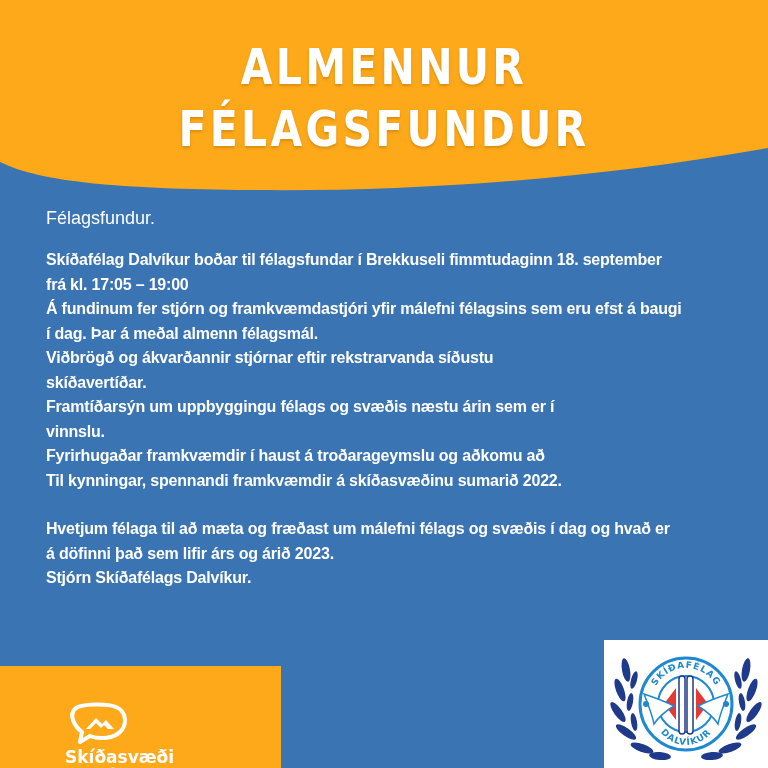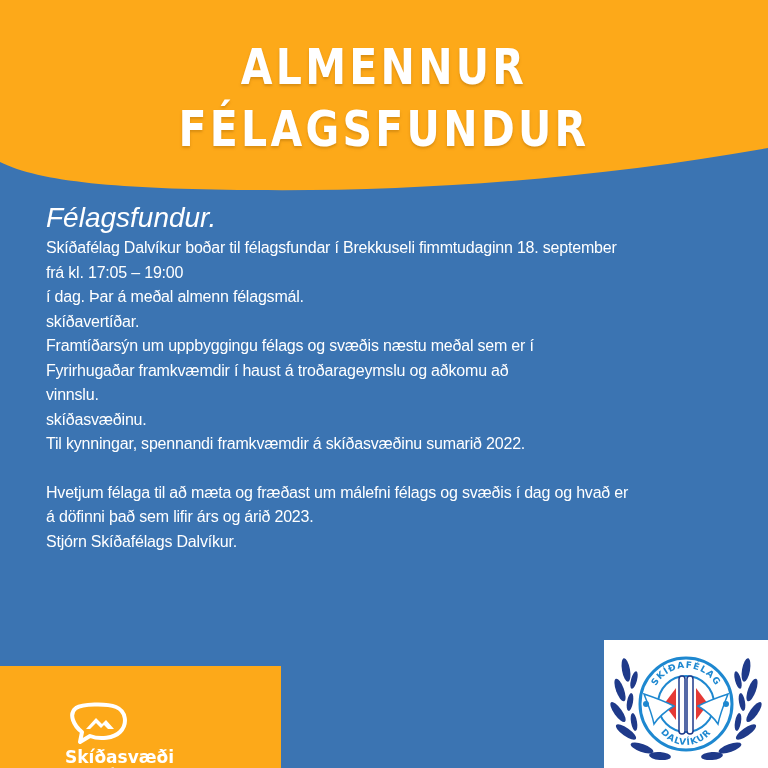--- a/index.html
+++ b/index.html
@@ -13,22 +13,22 @@
     position: absolute; left: 0; top: 36px; width: 768px; text-align: center;
     color: #ffffff; font-family: "DejaVu Sans", sans-serif; font-weight: bold;
     font-size: 50px; line-height: 62px; letter-spacing: 4px;
     text-shadow: 0 2px 3px rgba(150,90,0,0.35);
   }
   .title div { transform: scaleX(0.82); }
   .content {
     position: absolute; left: 46px; top: 204px; width: 690px;
     color: #ffffff; font-family: "Liberation Sans", sans-serif;
   }
-  .content .heading { font-size: 28px; line-height: 28px; margin-bottom: 4px; font-style: italic; }
-  .content .line { font-size: 16px; line-height: 24.5px; white-space: nowrap; letter-spacing: -0.2px; }
+  .content .heading { font-size: 18px; line-height: 28px; margin-bottom: 16px; }
+  .content .line { font-size: 16px; line-height: 24.5px; white-space: nowrap; letter-spacing: -0.2px; font-weight: bold; }
   .content .spacer { height: 24px; }
   .brand-box {
     position: absolute; left: 0; top: 666px; width: 281px; height: 102px;
     background: #fda919;
   }
   .brand-logo { position: absolute; left: 66px; top: 36px; width: 62px; height: 42px; }
   .brand-name {
     position: absolute; left: 65px; top: 82px; color: #fff;
     font-family: "DejaVu Sans", sans-serif; font-weight: bold; font-size: 17px; line-height: 19px;
   }
@@ -46,26 +46,27 @@
 
 <div class="title">
   <div>ALMENNUR</div>
   <div>FÉLAGSFUNDUR</div>
 </div>
 
 <div class="content">
   <div class="heading">Félagsfundur.</div>
   <div class="line">Skíðafélag Dalvíkur boðar til félagsfundar í Brekkuseli fimmtudaginn 18. september</div>
   <div class="line">frá kl. 17:05 – 19:00</div>
+  <div class="line">Á fundinum fer stjórn og framkvæmdastjóri yfir málefni félagsins sem eru efst á baugi</div>
   <div class="line">í dag. Þar á meðal almenn félagsmál.</div>
+  <div class="line">Viðbrögð og ákvarðannir stjórnar eftir rekstrarvanda síðustu</div>
   <div class="line">skíðavertíðar.</div>
-  <div class="line">Framtíðarsýn um uppbyggingu félags og svæðis næstu meðal sem er í</div>
+  <div class="line">Framtíðarsýn um uppbyggingu félags og svæðis næstu árin sem er í</div>
+  <div class="line">vinnslu.</div>
   <div class="line">Fyrirhugaðar framkvæmdir í haust á troðarageymslu og aðkomu að</div>
-  <div class="line">vinnslu.</div>
-  <div class="line">skíðasvæðinu.</div>
   <div class="line">Til kynningar, spennandi framkvæmdir á skíðasvæðinu sumarið 2022.</div>
   <div class="spacer"></div>
   <div class="line">Hvetjum félaga til að mæta og fræðast um málefni félags og svæðis í dag og hvað er</div>
   <div class="line">á döfinni það sem lifir árs og árið 2023.</div>
   <div class="line">Stjórn Skíðafélags Dalvíkur.</div>
 </div>
 
 <div class="brand-box">
   <svg class="brand-logo" viewBox="0 0 62 42">
     <path d="M10,6 C16,2 40,1 50,5 C60,9 62,22 54,30 C48,36 34,38 24,34 L14,40 L16,30 C8,24 2,12 10,6 Z" fill="none" stroke="#fff" stroke-width="4" stroke-linejoin="round"></path>

